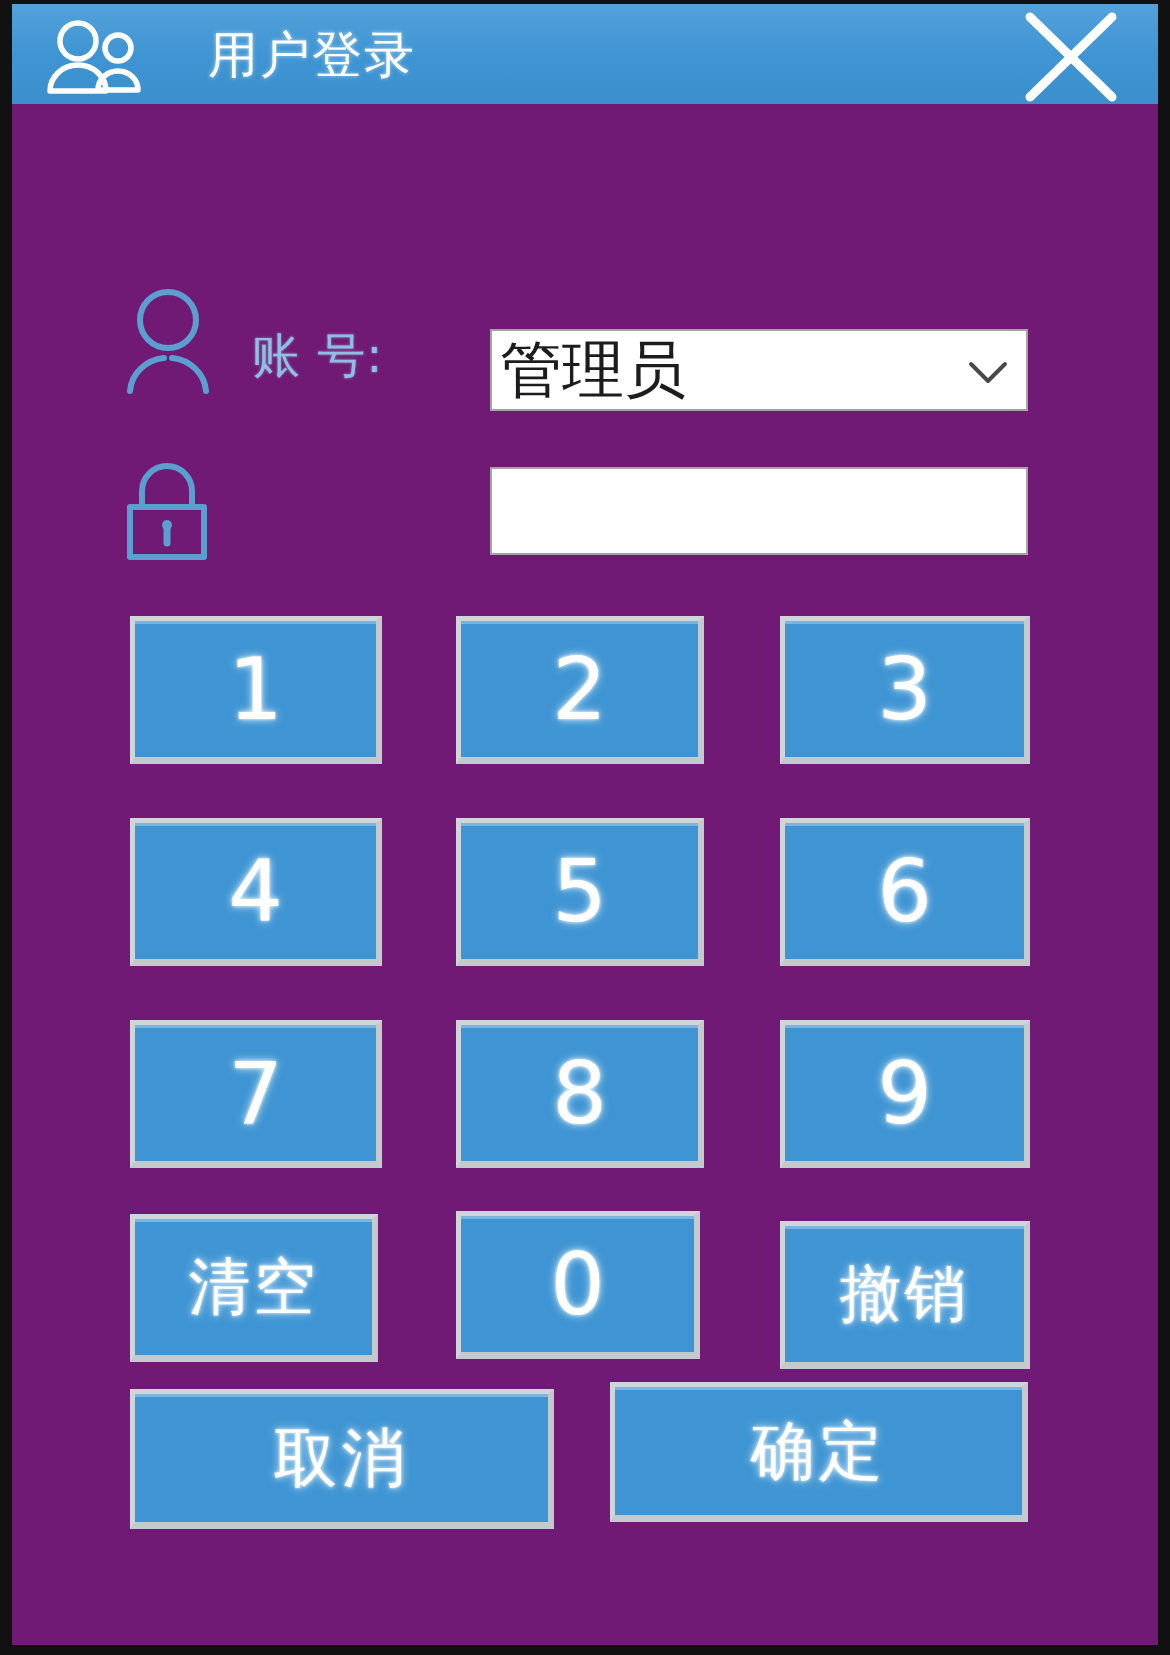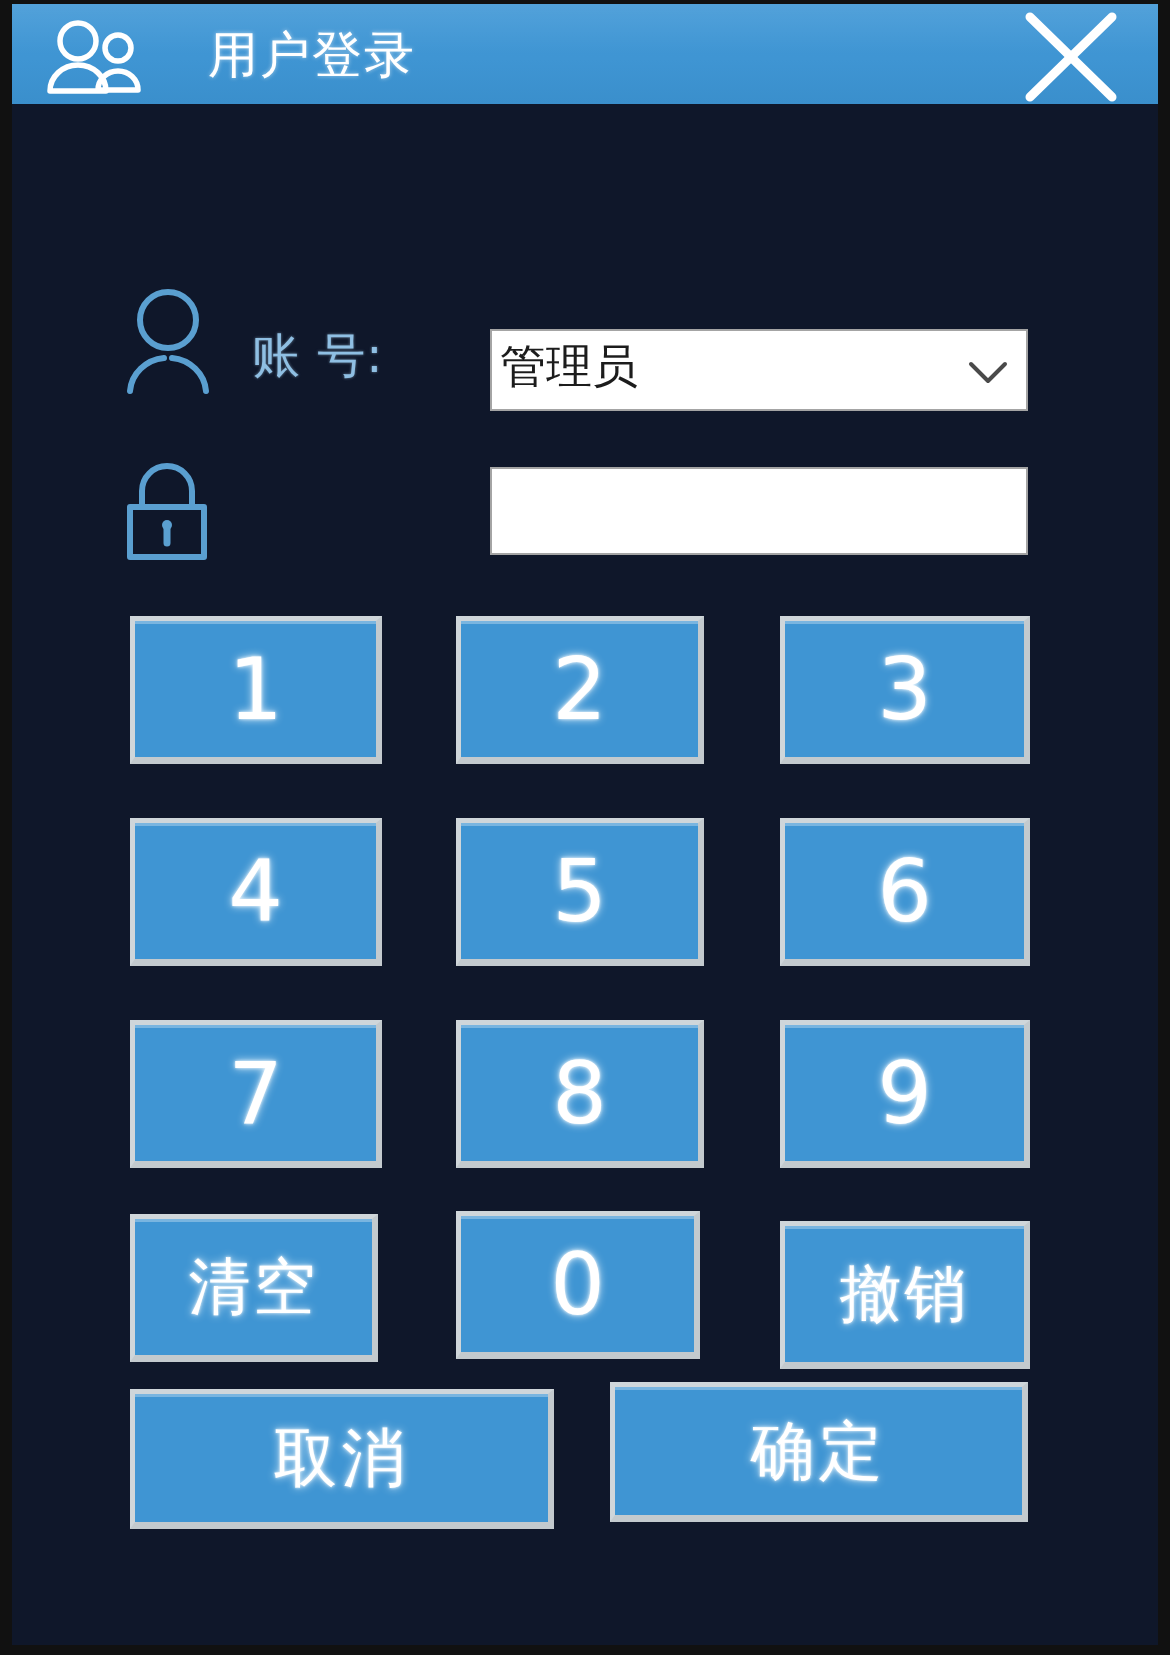--- a/index.html
+++ b/index.html
@@ -75,21 +75,21 @@
     cursor: pointer;
   }
 
   
   #body-area {
     position: absolute;
     left: 0;
     top: 100px;
     width: 1146px;
     height: 1541px;
-    background: #0f172a;
+    background: #701a75;
   }
 
   #account-icon {
     position: absolute;
     left: 110px;
     top: 183px;
     width: 92px;
     height: 108px;
   }
   #lock-icon {
@@ -118,25 +118,25 @@
     height: 82px;
     background: #ffffff;
     border: 2px solid #a4a4a4;
     box-sizing: border-box;
     cursor: pointer;
   }
   #account-select-value {
     position: absolute;
     left: 8px;
     top: 6px;
-    font-size: 46px;
+    font-size: 62px;
     line-height: 66px;
     color: #1c1c1c;
     white-space: nowrap;
-    font-family: Liberation Mono, monospace;
+    font-family: Liberation Sans, sans-serif;
   }
   #account-chevron {
     position: absolute;
     right: 16px;
     top: 26px;
     width: 44px;
     height: 30px;
   }
 
   #password-input {

